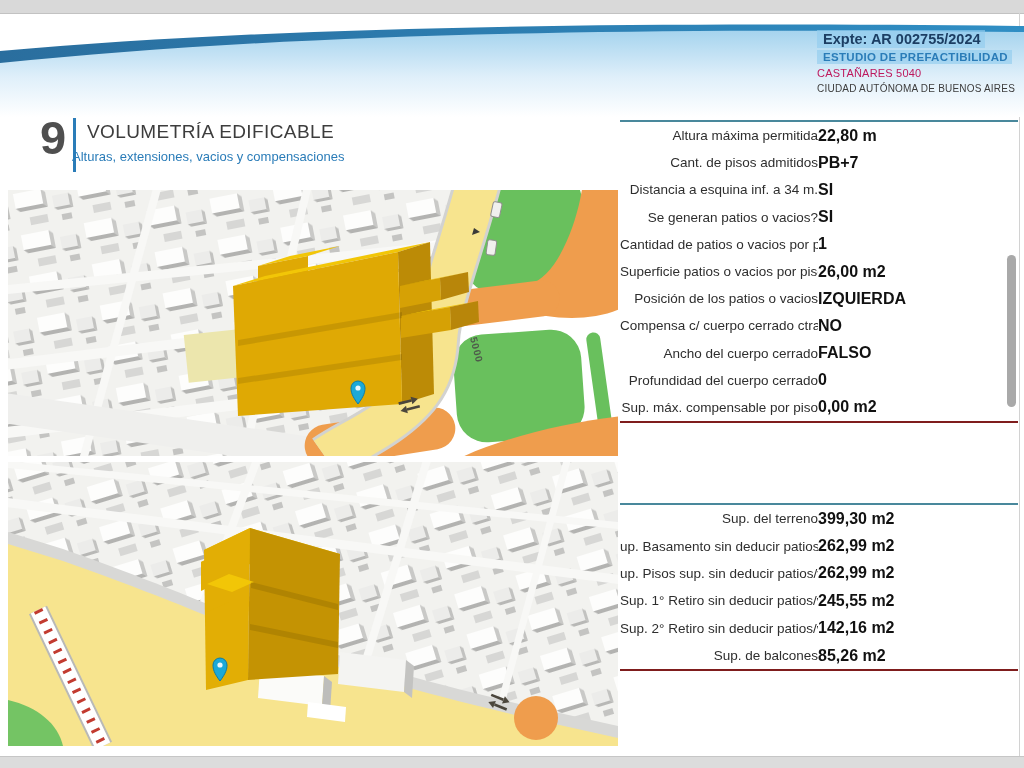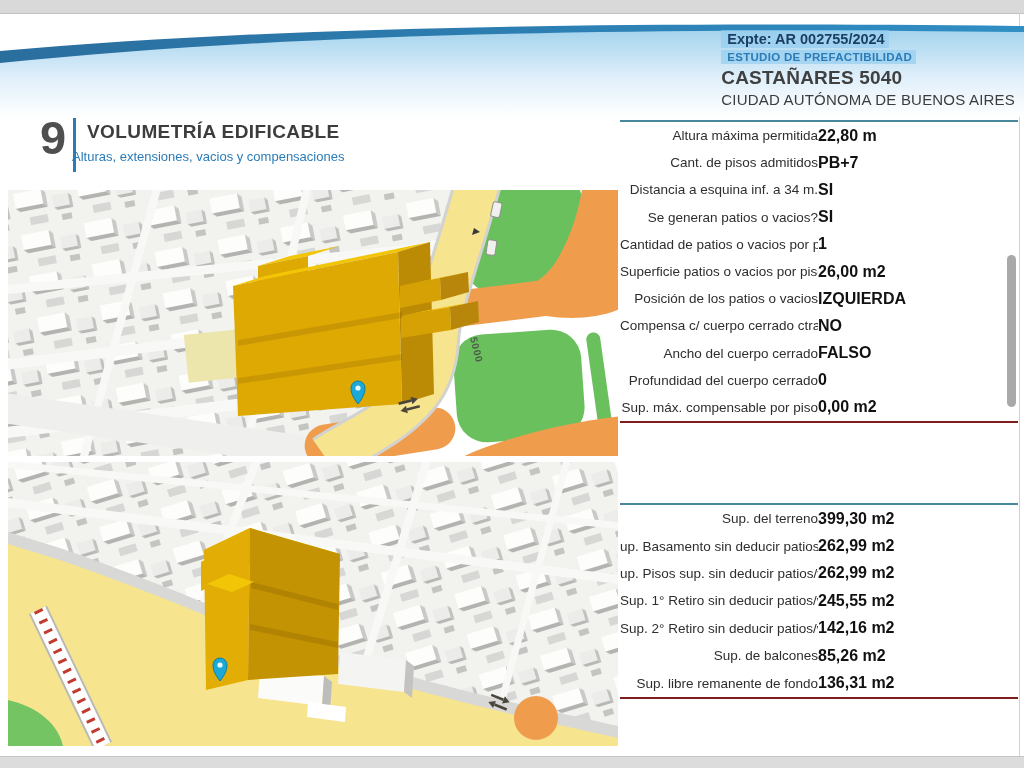--- a/index.html
+++ b/index.html
@@ -13,27 +13,27 @@
   .chrome-bottom{position:absolute;left:0;top:756px;width:1024px;height:12px;background:#dcdcdc;border-top:1px solid #c6c6c6;}
   .page-right-edge{position:absolute;top:13px;left:1019px;width:1px;height:743px;background:#d2d2d2;}
   .scroll-thumb{position:absolute;left:1007px;top:255px;width:9px;height:152px;background:#a9a9a9;border-radius:5px;}
   
   .band{position:absolute;left:0;top:13px;width:1024px;height:104px;}
   
   .doc-header{position:absolute;top:30px;right:9px;line-height:1;}
   .doc-header .hl{display:inline-block;background:rgba(146,205,238,.65);padding:2px 4px 1px 6px;}
   .expte{font-size:14.5px;font-weight:bold;color:#1c3e63;}
   .study{font-size:11.5px;font-weight:bold;color:#2a7cb8;letter-spacing:.3px;margin-top:2px;}
-  .addr{font-size:19px;font-weight:bold;color:#404040;margin-top:4px;letter-spacing:.2px;}
-  .city{font-size:15px;color:#3c3c3c;margin-top:5px;letter-spacing:.2px;}
+  .addr{font-size:11px;font-weight:normal;color:#be185d;margin-top:4px;letter-spacing:.2px;}
+  .city{font-size:10px;color:#3c3c3c;margin-top:5px;letter-spacing:.2px;}
   
   .section{position:absolute;left:40px;top:112px;height:66px;}
   .section .num{position:absolute;left:0;top:2px;font-size:47px;font-weight:bold;color:#4f4f4f;line-height:1;}
   .section .rule{position:absolute;left:33px;top:6px;width:3px;height:54px;background:#2a7cb8;}
-  .section .ttl{position:absolute;left:47px;top:9px;font-size:19px;font-weight:bold;color:#3d3d3d;letter-spacing:.4px;white-space:nowrap;}
+  .section .ttl{position:absolute;left:47px;top:9px;font-size:19px;font-weight:normal;color:#3d3d3d;letter-spacing:.4px;white-space:nowrap;}
   .section .sub{position:absolute;left:32px;top:37px;font-size:13px;color:#2a7cb8;white-space:nowrap;}
   
   .dtable{position:absolute;left:620px;width:398px;border-top:2px solid #49889c;border-bottom:2px solid #7f1d1d;}
   #table1{top:120px;}
   #table2{top:503px;}
   .drow{display:flex;align-items:center;}
   #table1 .drow{height:27.2px;}
   #table2 .drow{height:27.4px;}
   .dlabel{flex:1;text-align:right;font-size:13.5px;color:#2e2e2e;white-space:nowrap;overflow:hidden;}
   .dvalue{width:200px;text-align:left;font-size:16px;font-weight:bold;color:#111;padding-right:76px;box-sizing:border-box;white-space:nowrap;}
@@ -303,17 +303,13 @@
       <div class="dvalue">245,55 m2</div>
     </div>
   <div class="drow">
       <div class="dlabel">Sup. 2° Retiro sin deducir patios/vacios</div>
       <div class="dvalue">142,16 m2</div>
     </div>
   <div class="drow">
       <div class="dlabel">Sup. de balcones</div>
       <div class="dvalue">85,26 m2</div>
     </div>
-  <div class="drow">
-      <div class="dlabel">Sup. libre remanente de fondo</div>
-      <div class="dvalue">136,31 m2</div>
-    </div>
 </div>
 
 </body></html>

